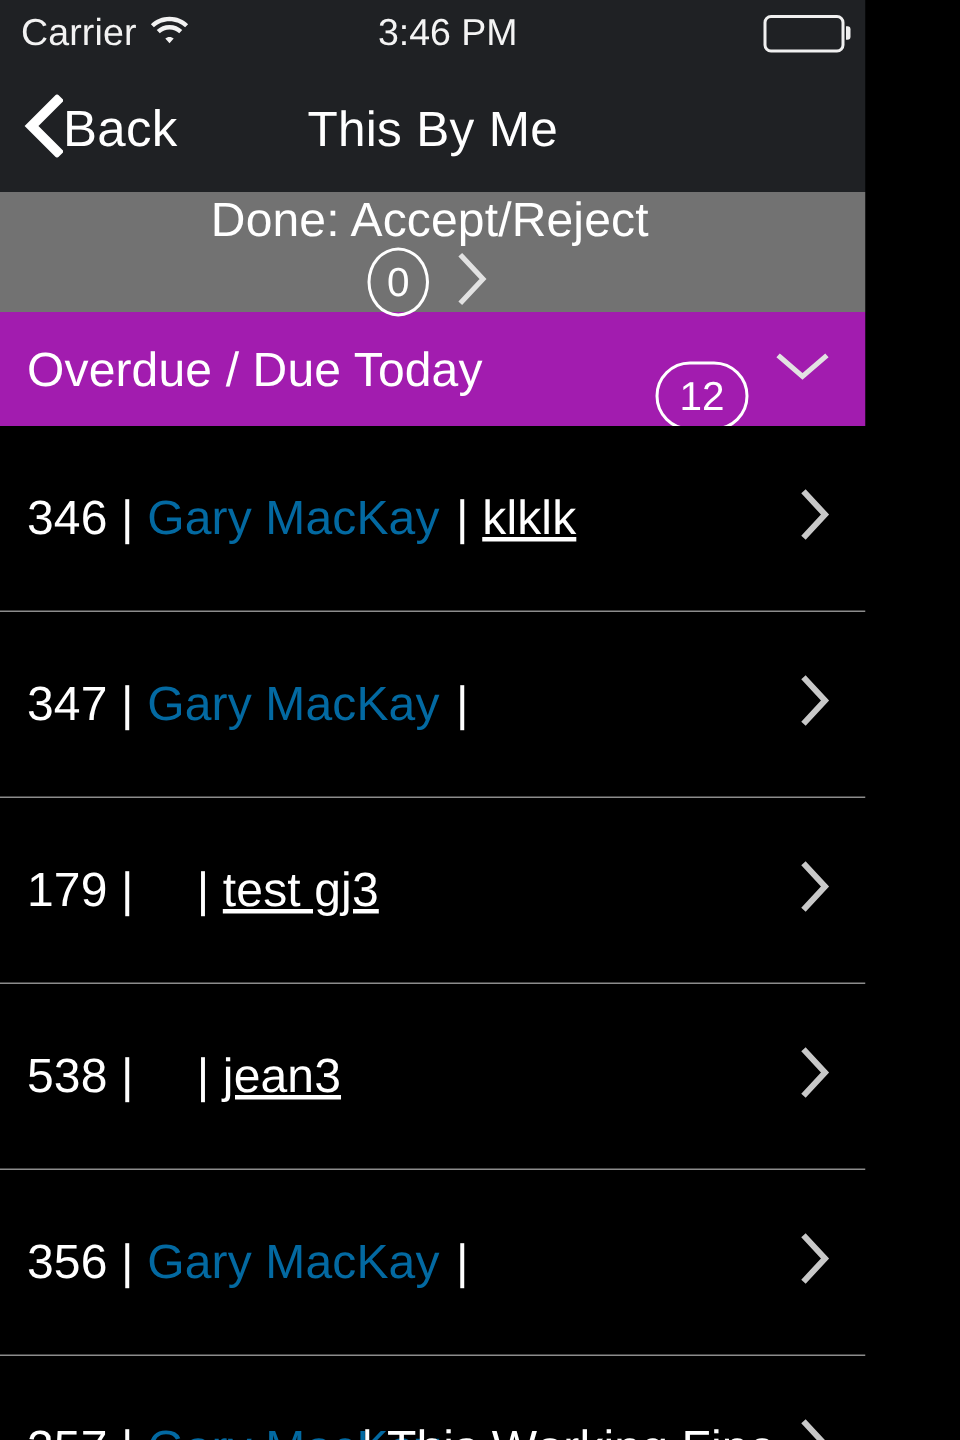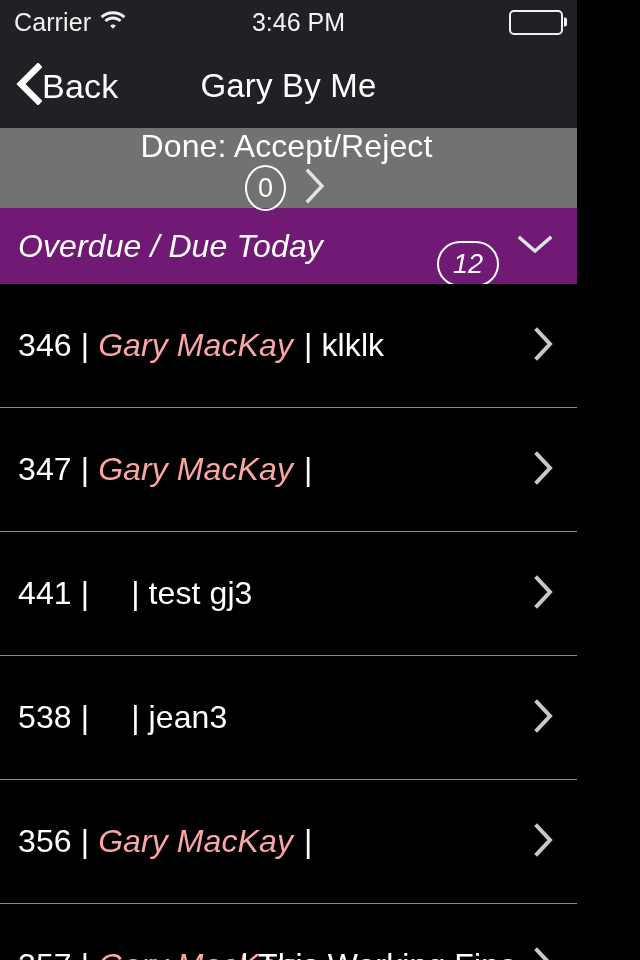--- a/index.html
+++ b/index.html
@@ -121,22 +121,21 @@
     cursor:pointer;
     user-select:none;
   }
   .section-header.done {
     height:80px;
     background:#727272;
     flex-direction:column;
   }
   .section-header.overdue {
     height:76px;
-    background:#701a75;
-    font-style:italic;
+    background:#a21caf;
   }
   .section-title {
     font-size:32px;
     color:#FFFFFF;
     letter-spacing:0.1px;
     flex:1;
   }
   .section-right {
     display:flex;
     align-items:center;
@@ -188,26 +187,25 @@
     display:flex;
     align-items:flex-end;
   }
   .task-id { color:#FFFFFF; }
   .task-sep {
     color:#FFFFFF;
     padding:0 9px;
   }
   .task-sep.wide { padding:0 9px 0 11px; }
   .task-owner {
-    color:#fca5a5;
+    color:#0369a1;
     min-width:0;
-    font-style:italic;
   }
   .task-owner.empty { min-width:22px; }
-  .task-title { color:#FFFFFF; }
+  .task-title { color:#FFFFFF;text-decoration:underline; }
   .row-chevron {
     flex:0 0 auto;
     margin-left:14px;
   }
 </style>
 </head>
 <body>
 
 <div id="app">
 
@@ -235,21 +233,21 @@
 
   <div class="nav-bar">
     <div class="back-button">
       <span class="back-chevron">
         <svg width="26" height="42" viewBox="0 0 26 42">
           <polyline points="22,4 5,21 22,38" fill="none" stroke="#FFFFFF" stroke-width="6.5" stroke-linecap="square" stroke-linejoin="miter"></polyline>
         </svg>
       </span>
       <span class="back-label">Back</span>
     </div>
-    <div class="nav-title">Gary By Me</div>
+    <div class="nav-title">This By Me</div>
   </div>
 
   <div class="section-header done">
     <span class="section-title">Done: Accept/Reject</span>
     <span class="section-right">
       <span class="count-badge circle">0</span>
       <span class="disclosure">
         <svg width="26" height="40" viewBox="0 0 26 40">
           <polyline points="6,5 20,20 6,35" fill="none" stroke="#E2E2E2" stroke-width="3.4" stroke-linecap="square" stroke-linejoin="miter"></polyline>
         </svg>
@@ -295,21 +293,21 @@
       </span>
       <span class="row-chevron">
         <svg width="24" height="38" viewBox="0 0 24 38">
           <polyline points="6,5 19,19 6,33" fill="none" stroke="#C8C8C8" stroke-width="4" stroke-linecap="square" stroke-linejoin="miter"></polyline>
         </svg>
       </span>
     </div>
 
     <div class="task-row">
       <span class="task-text">
-        <span class="task-id">441</span>
+        <span class="task-id">179</span>
         <span class="task-sep">|</span>
         <span class="task-owner empty"></span>
         <span class="task-sep wide">|</span>
         <span class="task-title">test gj3</span>
       </span>
       <span class="row-chevron">
         <svg width="24" height="38" viewBox="0 0 24 38">
           <polyline points="6,5 19,19 6,33" fill="none" stroke="#C8C8C8" stroke-width="4" stroke-linecap="square" stroke-linejoin="miter"></polyline>
         </svg>
       </span>

